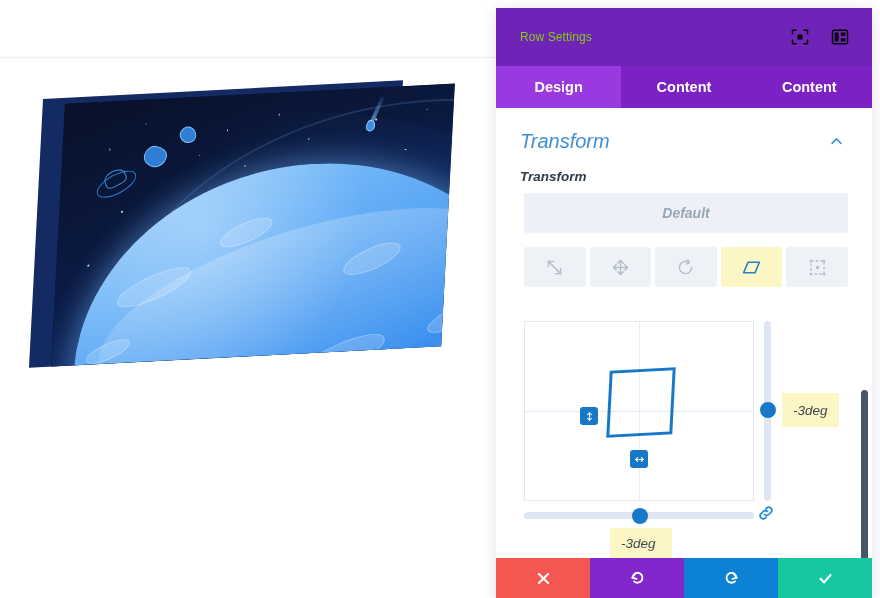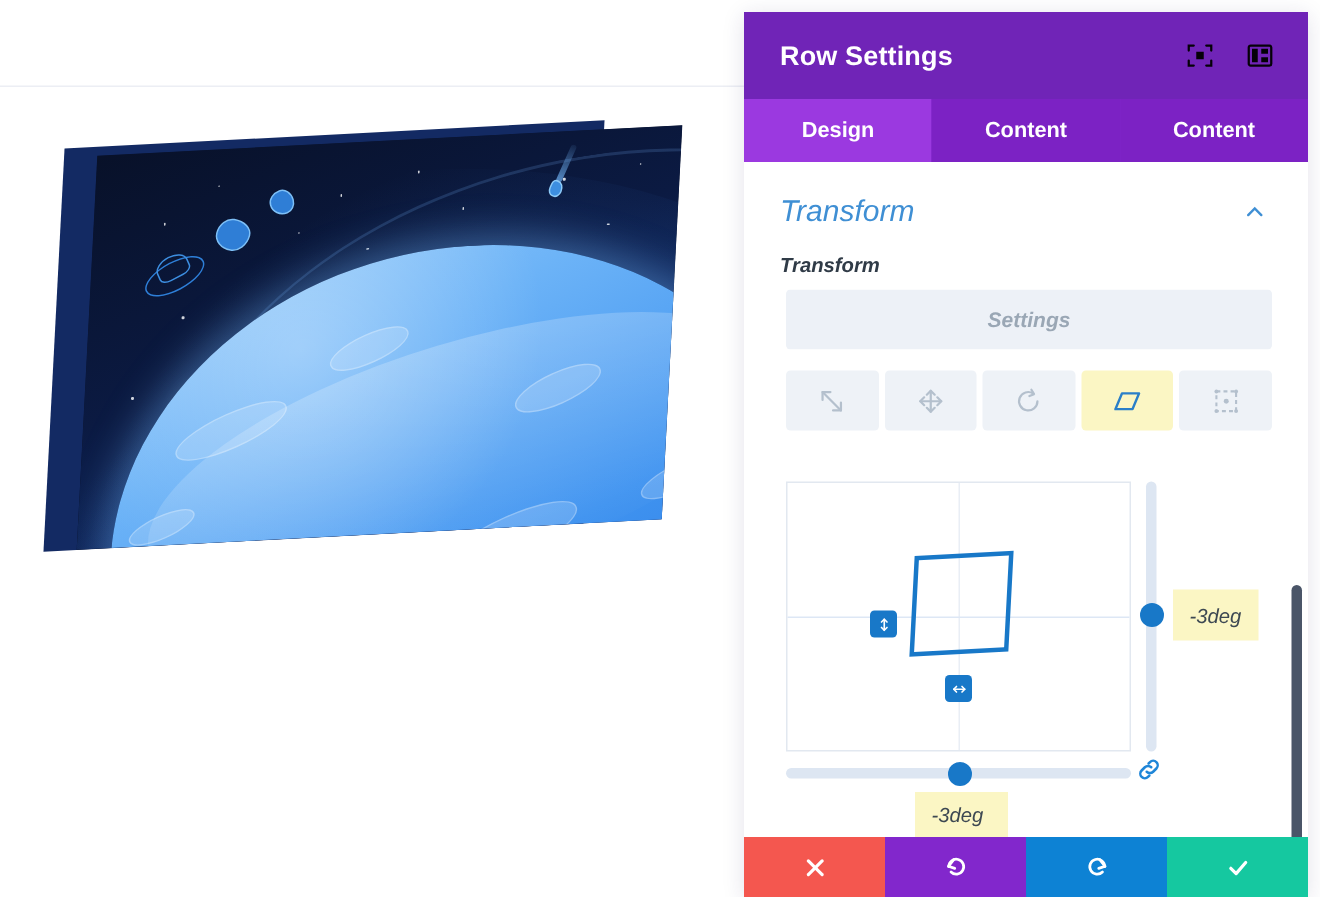--- a/index.html
+++ b/index.html
@@ -110,21 +110,21 @@
   
   .panel {
     position: absolute; left: 496px; top: 8px; width: 376px; height: 590px;
     background: #fff; box-shadow: 0 2px 14px rgba(40,30,90,0.13);
     display: flex; flex-direction: column;
   }
   .panel-header {
     height: 58px; background: #7024b7;
     display: flex; align-items: center; padding: 0 22px 0 24px;
   }
-  .panel-title { color: #ffffff; font-size: 18px; font-weight: bold; letter-spacing: .1px; flex: 1; }
+  .panel-title { color: #84cc16; font-size: 12px; font-weight: normal; letter-spacing: .1px; flex: 1; }
   .hdr-icons { display: flex; align-items: center; gap: 20px; }
   .hdr-ic { width: 20px; height: 20px; opacity: .95; cursor: pointer; display: block; }
 
   .tabs { display: flex; height: 42px; background: #8227cc; }
   .tab {
     flex: 1; display: flex; align-items: center; justify-content: center;
     color: #fff; font-size: 14.5px; font-weight: bold; cursor: pointer;
     background: #7c22c4;
   }
   .tab.active { background: #9b39e0; }
@@ -299,21 +299,21 @@
       <div class="section-head">
         <div class="section-title">Transform</div>
         <svg class="chev" viewBox="0 0 24 24" fill="none" stroke="currentColor" stroke-width="2.6" stroke-linecap="round">
           <polyline points="5,15 12,8 19,15"></polyline>
         </svg>
       </div>
 
       <div class="field-label">Transform</div>
 
       <div class="seg">
-        <div class="seg-btn default">Settings</div>
+        <div class="seg-btn default">Default</div>
       </div>
 
       <div class="modes">
         <div class="mode">
           <svg viewBox="0 0 24 24" fill="none" stroke="currentColor" stroke-width="1.7" stroke-linecap="round" stroke-linejoin="round">
             <line x1="5" y1="5" x2="19" y2="19"></line>
             <polyline points="5,11 5,5 11,5"></polyline>
             <polyline points="13,19 19,19 19,13"></polyline>
           </svg>
         </div>

